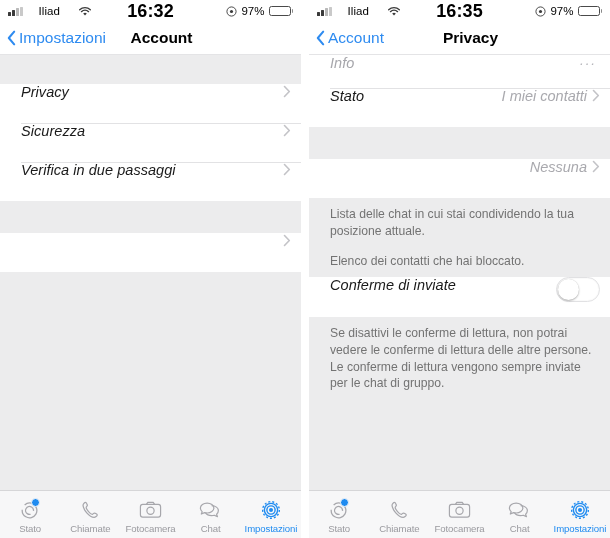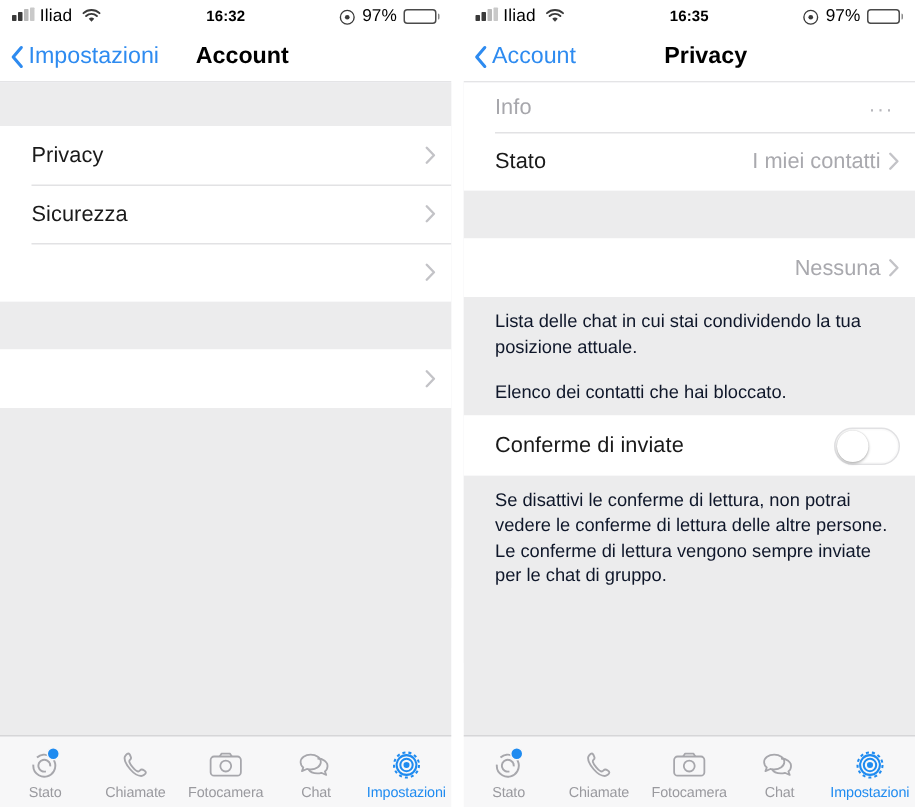--- a/index.html
+++ b/index.html
@@ -37,35 +37,35 @@
     height: 22px;
     flex: 0 0 22px;
     background: #ffffff;
     display: flex;
     align-items: center;
     padding: 0 8px;
     font-size: 11.5px;
     color: #000;
     position: relative;
   }
-  .sb-left { display: flex; align-items: flex-start; gap: 4px; }
+  .sb-left { display: flex; align-items: center; gap: 16px; }
   .signal { display: flex; align-items: flex-end; gap: 1.5px; height: 9px; }
   .signal i {
     display: block; width: 2.5px; background: #3a3a3a; border-radius: .5px;
   }
   .signal i:nth-child(1) { height: 4px; }
   .signal i:nth-child(2) { height: 6px; }
   .signal i:nth-child(3) { height: 8px; background: #b9b9b9;}
   .signal i:nth-child(4) { height: 9px; background: #c9c9c9;}
   .carrier { font-size: 11.5px; letter-spacing: .1px; font-weight: 400; }
   .wifi { width: 14px; height: 11px; position: relative; margin-left: 2px; }
   .wifi svg { display:block; }
   .sb-center {
     position: absolute; left: 0; right: 0; text-align: center;
-    font-size: 10px; font-weight: 700; letter-spacing: .1px;
+    font-size: 18px; font-weight: 700; letter-spacing: .1px;
     pointer-events: none;
   }
   .sb-right {
     margin-left: auto; display: flex; align-items: center; gap: 4px;
     position: relative; z-index: 2;
   }
   .alarm-ic { width: 11px; height: 11px; }
   .batt-pct { font-size: 11.5px; font-weight: 400; }
   .battery { display: flex; align-items: center; }
   .batt-body {
@@ -103,25 +103,25 @@
     flex: 1 1 auto;
     background: #ececed;
     overflow: hidden;
     position: relative;
   }
   .group { background: #ffffff; }
   .row {
     height: 39px;
     background: #ffffff;
     display: flex;
-    align-items: center;
     padding: 0 10px 0 21px;
     box-sizing: border-box;
     position: relative;
     cursor: pointer;
+    font-style: italic;
   }
   .row + .row::before {
     content: "";
     position: absolute; left: 21px; right: 0; top: 0;
     height: 1px; background: #e2e2e4;
   }
   .row .label {
     font-size: 14.5px; color: #1a1a1a; letter-spacing: .05px;
     white-space: nowrap;
   }
@@ -132,21 +132,21 @@
   }
   .row .dots { margin-left: auto; color: #b6b6bb; font-size: 14px; letter-spacing: 1px; padding-right: 4px;}
   .chev {
     width: 8px; height: 13px; flex: 0 0 8px;
   }
   .footnote {
     background: #ececed;
     padding: 8px 17px 10px 21px;
     font-size: 12.2px;
     line-height: 1.38;
-    color: #0f172a;
+    color: #737373;
     box-sizing: border-box;
   }
   .band { background: #ececed; }
 
   
   .switch {
     margin-left: auto;
     width: 44px; height: 25px; border-radius: 13px;
     background: #ffffff; border: 1px solid #e1e1e3;
     position: relative; box-sizing: border-box; cursor: pointer;
@@ -255,20 +255,21 @@
         </div>
         <div class="row">
           <span class="label">Sicurezza</span>
           <span class="chev" style="margin-left:auto">
             <svg viewBox="0 0 8 13" width="8" height="13">
                 <polyline points="1.5,1.5 6.3,6.5 1.5,11.5" fill="none" stroke="#c3c3c7" stroke-width="1.6" stroke-linecap="round" stroke-linejoin="round"></polyline>
               </svg>
           </span>
         </div>
         <div class="row">
+          <span class="label">Verifica in due passaggi</span>
           <span class="chev" style="margin-left:auto">
             <svg viewBox="0 0 8 13" width="8" height="13">
                 <polyline points="1.5,1.5 6.3,6.5 1.5,11.5" fill="none" stroke="#c3c3c7" stroke-width="1.6" stroke-linecap="round" stroke-linejoin="round"></polyline>
               </svg>
           </span>
         </div>
       </div>
 
       <div class="band" style="height:32px"></div>
 

